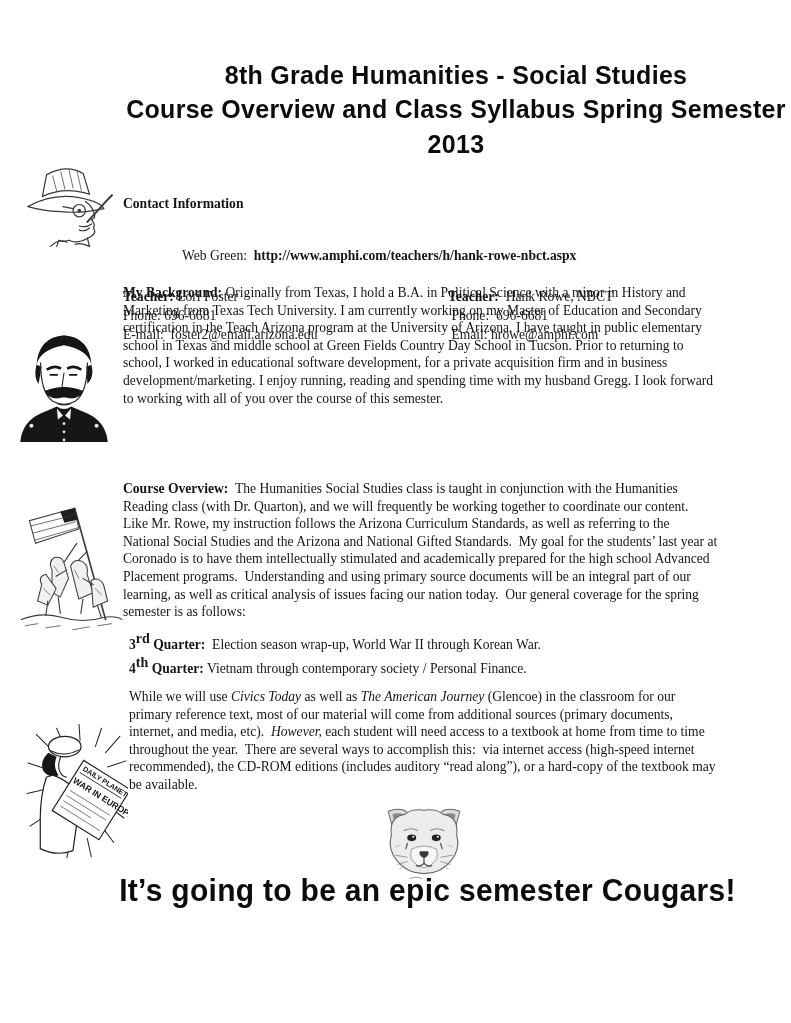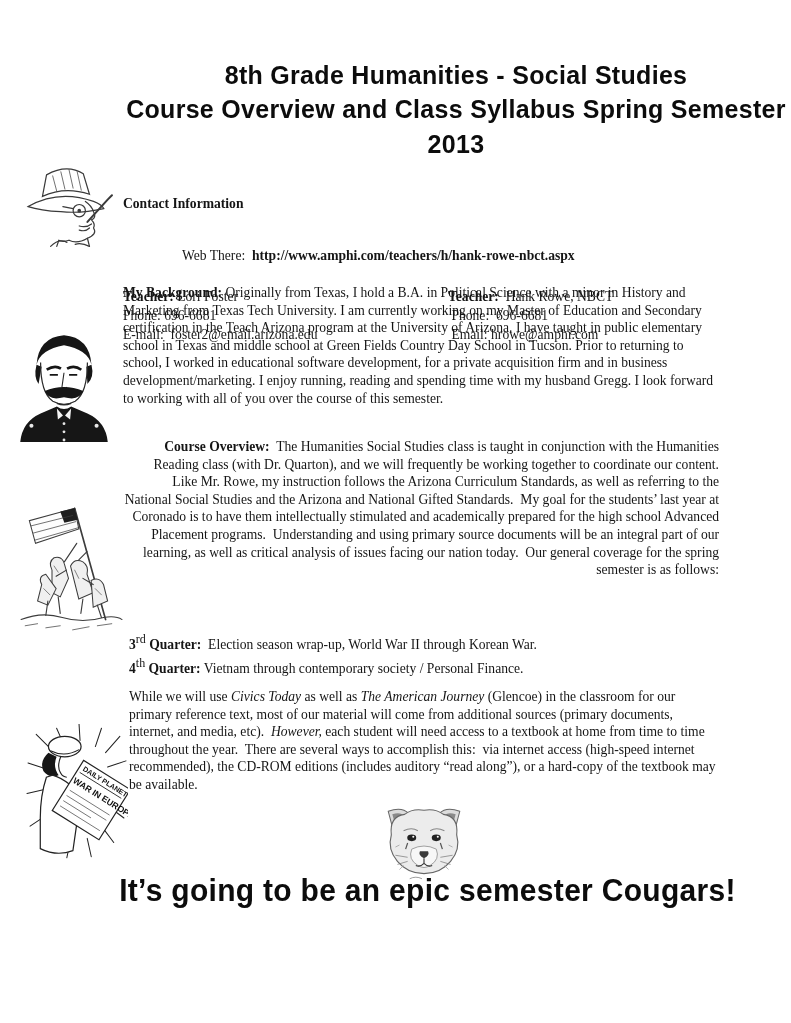--- a/index.html
+++ b/index.html
@@ -8,23 +8,23 @@
   .marker{font-family:"Liberation Sans",sans-serif;font-weight:700;color:#0c0c0c;}
   .title-block{position:absolute;left:120px;top:60px;width:672px;text-align:center;
         font-size:25px;line-height:33px;letter-spacing:.3px;transform:scaleY(1.05);}
   .para{position:absolute;font-size:13.6px;line-height:17.6px;white-space:pre-wrap;}
   .contact{left:123px;top:156px;width:600px;line-height:19.2px;}
   .contact-cols{display:flex;margin-top:35px;}
   .contact-col1{width:325px;}
   .contact-col2{flex:1;}
   .webpage{left:182px;top:247px;width:560px;}
   .background{left:123px;top:284px;width:594px;}
-  .overview{left:123px;top:438px;width:596px;text-align:right;}
+  .overview{left:123px;top:480px;width:596px;}
   .quarters{left:129px;top:630px;width:620px;line-height:18.6px;}
-  .quarters sup{font-size:12px;font-weight:400;}
+  .quarters sup{font-size:14px;font-weight:700;}
   .textbook{left:129px;top:688px;width:590px;}
   .closing{position:absolute;left:64px;top:872px;width:727px;text-align:center;
         font-size:30px;line-height:38px;letter-spacing:.3px;transform:scaleY(1.05);}
   .img-abs{position:absolute;}
   .img-abs svg{display:block;}
   b{font-weight:700;}
   i{font-style:italic;margin-top:11px;}
 </style>
 </head>
 <body>
@@ -53,21 +53,21 @@
   </div>
 
   <div class="para contact">
     <div><b>Contact Information</b></div>
     <div class="contact-cols">
       <div class="contact-col1"><div><b>Teacher:</b><span> Lori Foster</span></div><div>Phone: 696-6681</div><div><span>E-mail:</span><span>  foster2@email.arizona.edu</span></div></div>
       <div class="contact-col2"><div><b>Teacher:</b><span>  Hank Rowe, NBCT</span></div><div> Phone:  696-6681</div><div><span> Email:</span><span> hrowe@amphi.com</span></div></div>
     </div>
   </div>
 
-  <div class="para webpage"><span>Web There:  </span><b>http://www.amphi.com/teachers/h/hank-rowe-nbct.aspx</b></div>
+  <div class="para webpage"><span>Web Green:  </span><b>http://www.amphi.com/teachers/h/hank-rowe-nbct.aspx</b></div>
 
   <div class="img-abs" style="left:16px;top:328px;">
     <svg width="96" height="114" viewBox="0 0 94 112">
       <path d="M20,36 Q22,9 47,7 Q72,9 74,36 Q70,21 47,17 Q24,21 20,36 Z" fill="#161616"></path>
       <path d="M20,36 Q17,48 22,55 L25,38 Z M74,36 Q77,48 70,55 L69,38 Z" fill="#161616"></path>
       <path d="M24,34 Q24,64 36,72 Q47,78 58,72 Q70,64 70,34" fill="none" stroke="#2a2a2a" stroke-width="1.2"></path>
       <path d="M30,41 Q38,36 44,40 M50,40 Q57,36 64,41" stroke="#161616" stroke-width="2.6" fill="none"></path>
       <path d="M33,46 L41,46 M52,46 L60,46" stroke="#161616" stroke-width="1.6"></path>
       <path d="M47,44 L45,58 Q47,61 50,58" stroke="#2a2a2a" stroke-width="1.1" fill="none"></path>
       <path d="M28,62 Q47,54 66,62 Q62,72 47,68 Q32,72 28,62 Z" fill="#161616"></path>

